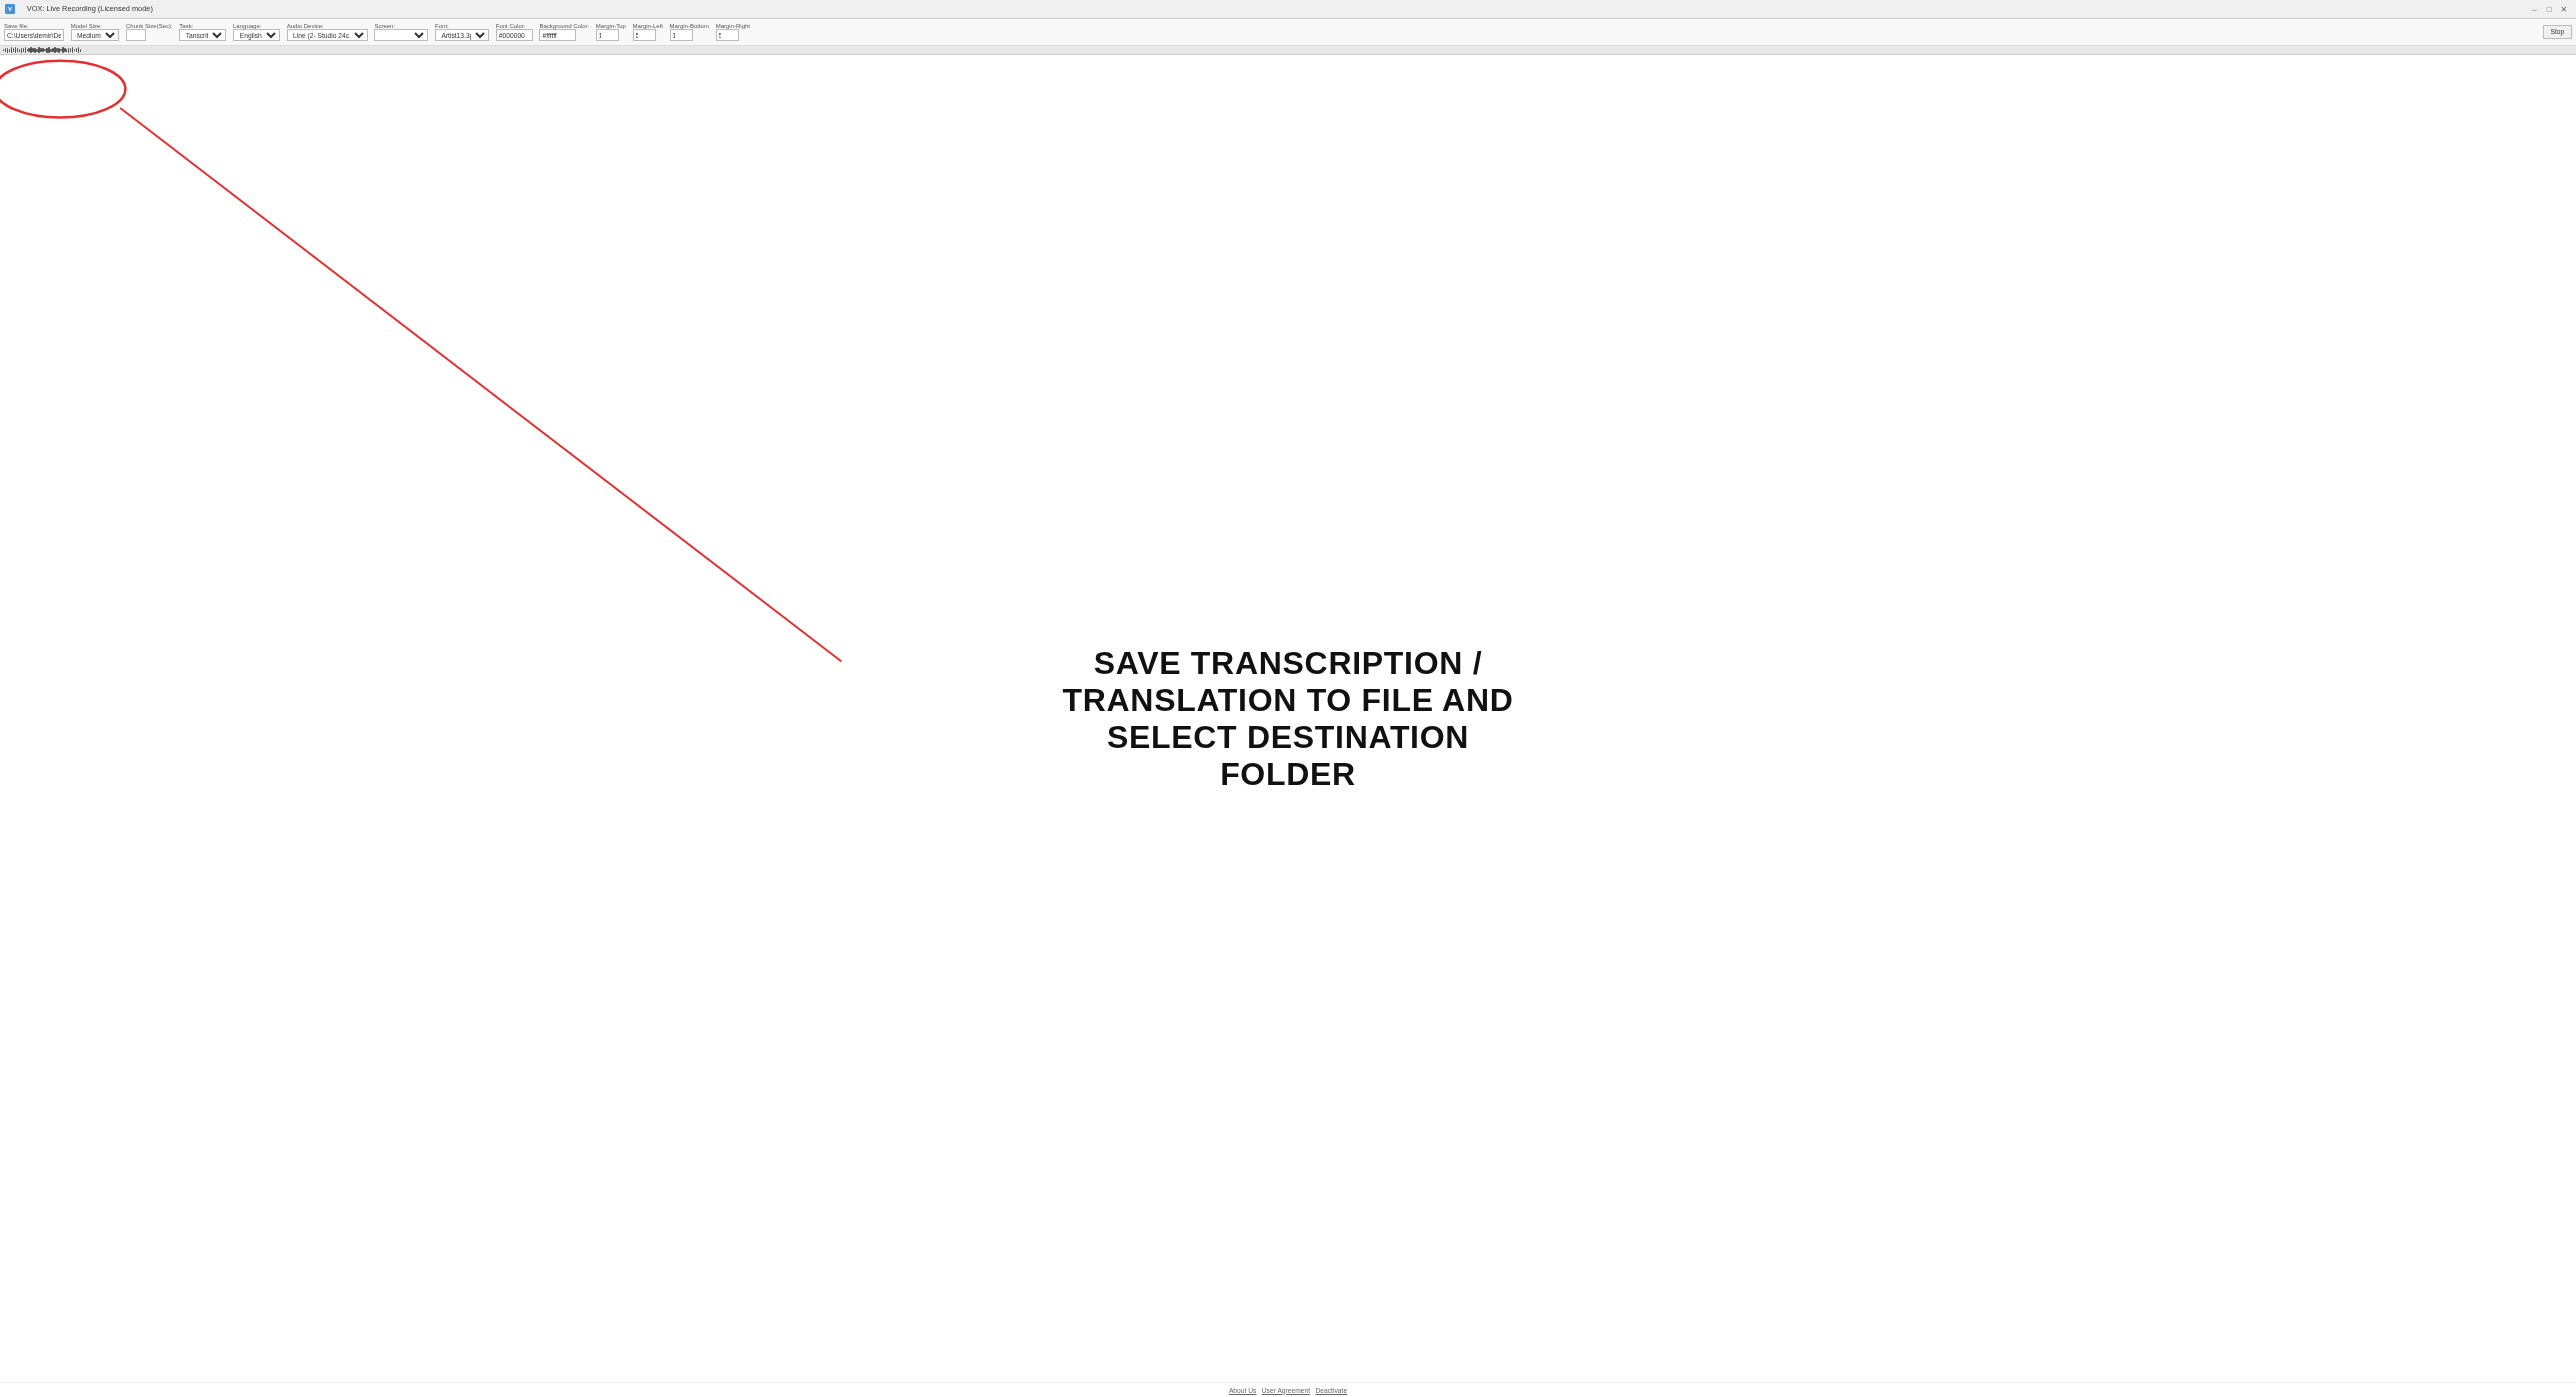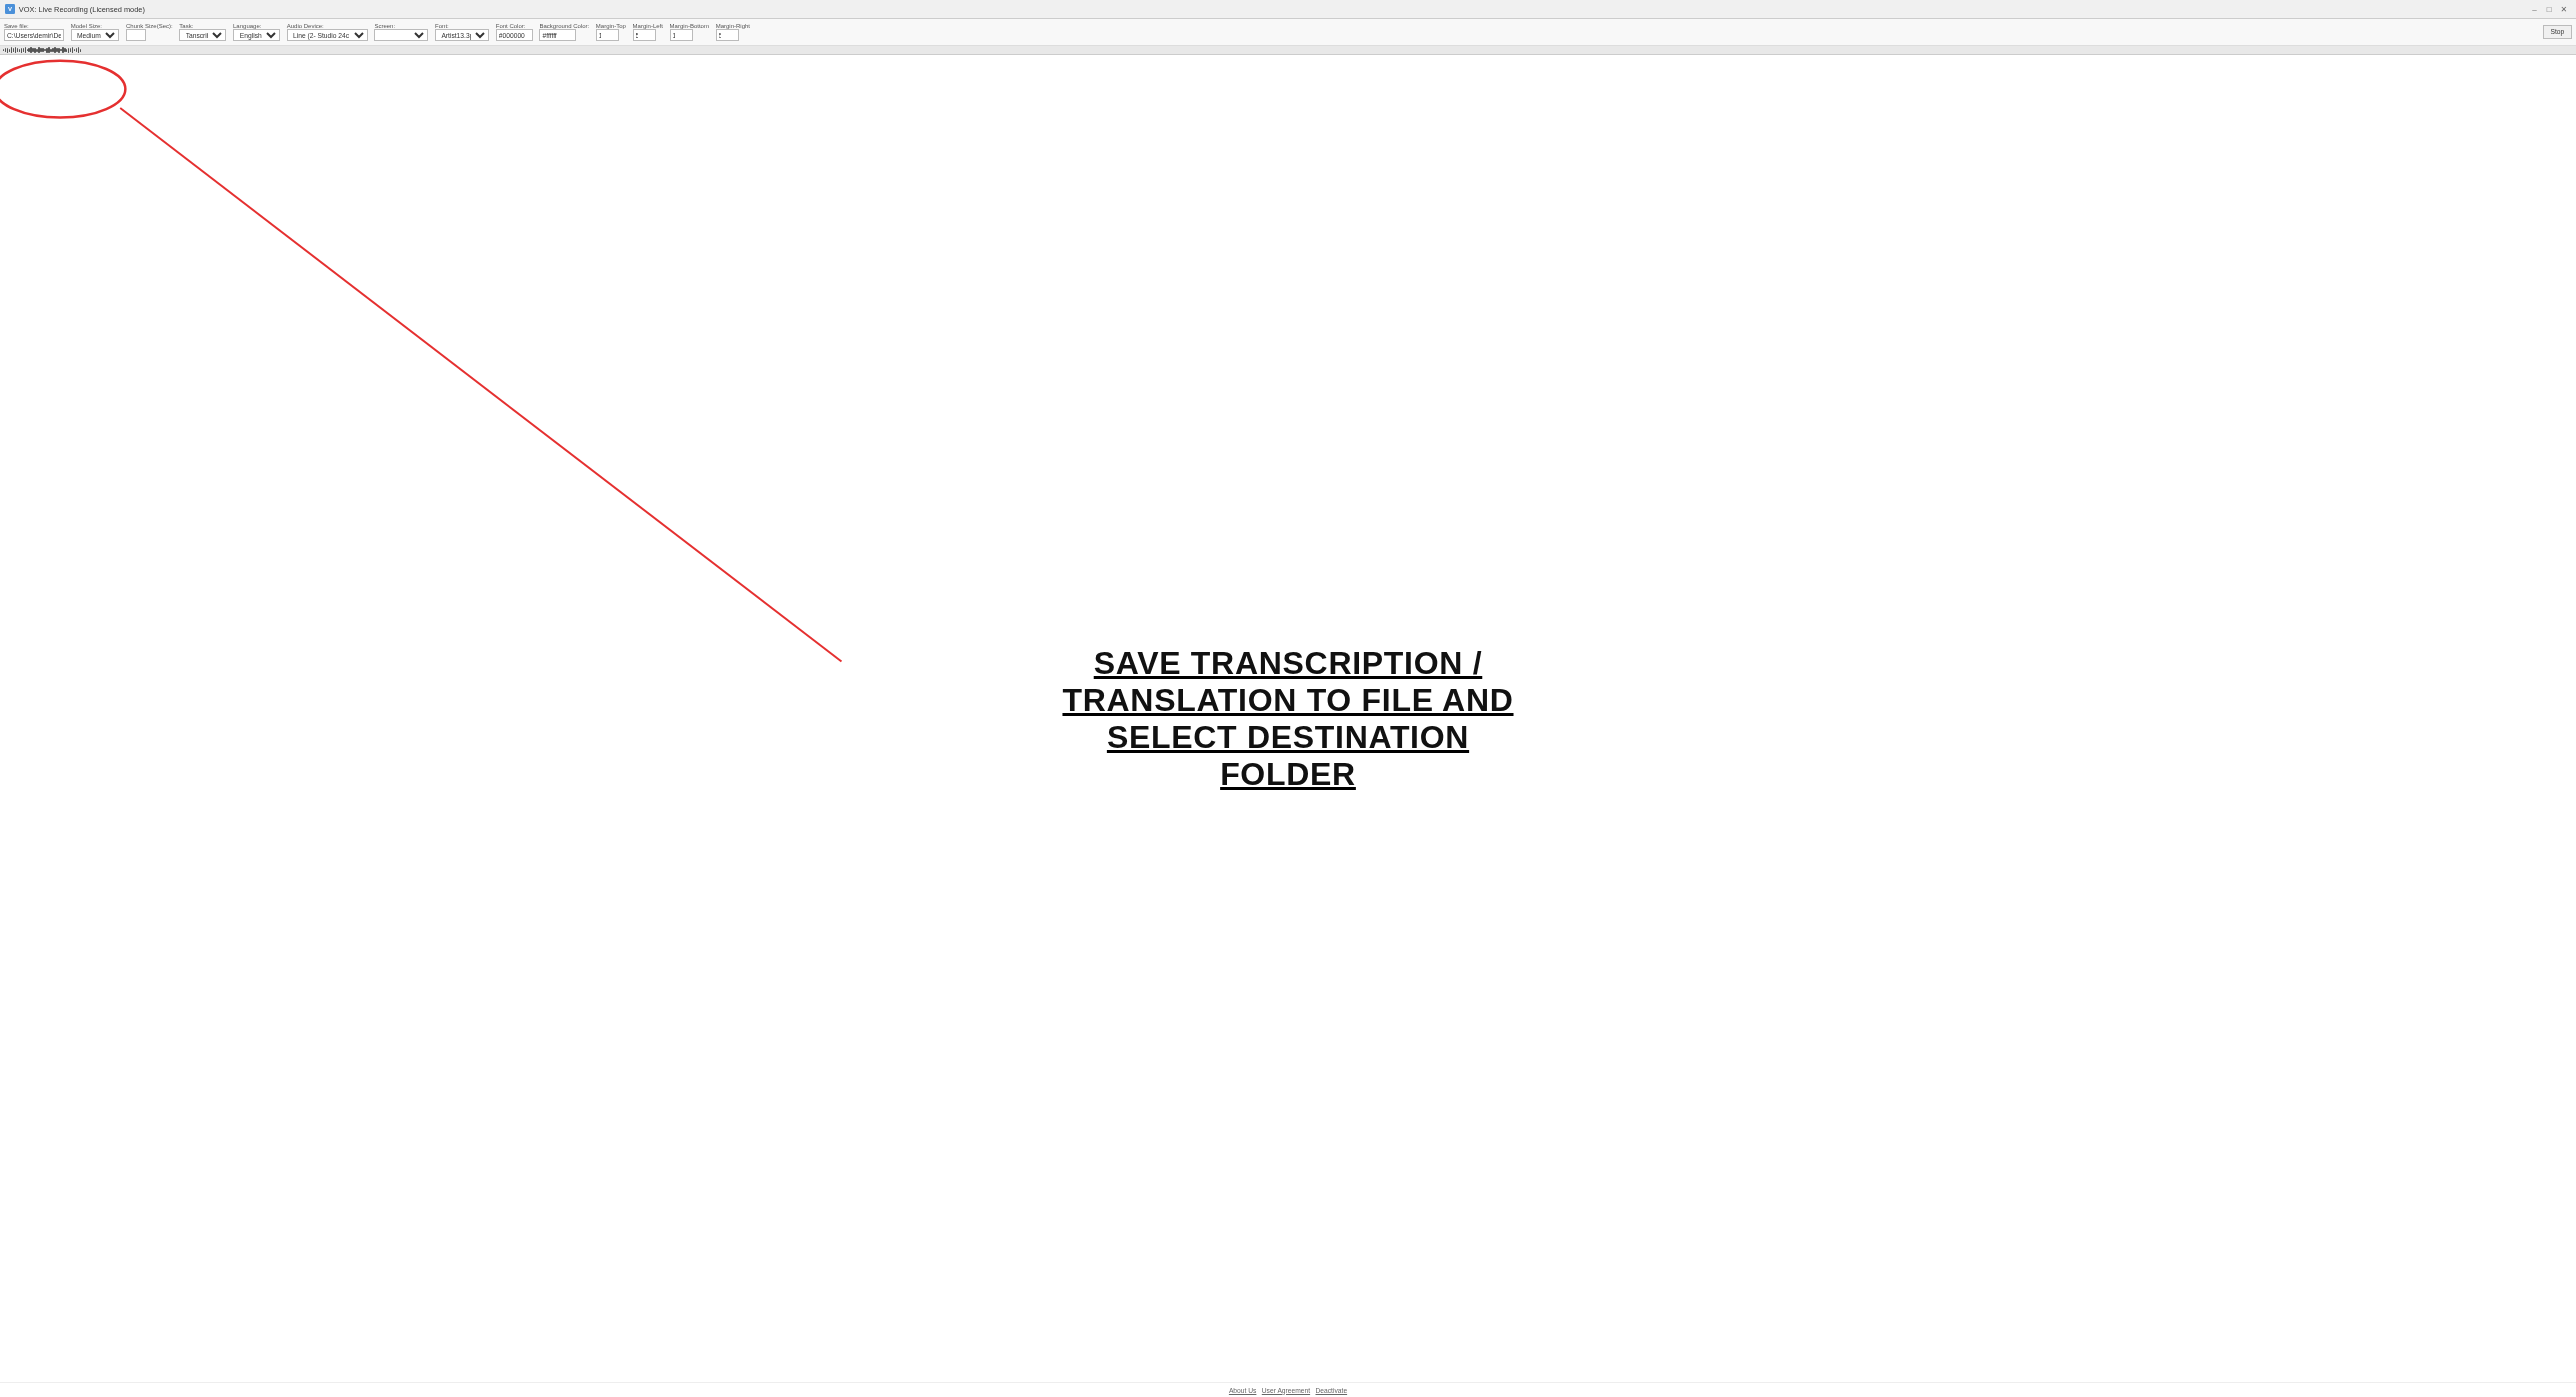--- a/index.html
+++ b/index.html
@@ -20,22 +20,22 @@
       background: #f0f0f0;
       display: flex;
       align-items: center;
       justify-content: space-between;
       padding: 2.7px 5.4px;
       height: 19px;
       border-bottom: 0.7px solid #ccc;
     }
     .title-bar-left {
       display: flex;
-      align-items: flex-end;
-      gap: 4px;
+      align-items: flex-start;
+      gap: 12px;
     }
     .title-icon {
       width: 9.4px;
       height: 9.4px;
       background: #4a90d9;
       border-radius: 1.3px;
       display: flex;
       align-items: center;
       justify-content: center;
       font-size: 6px;
@@ -144,21 +144,20 @@
     }
 
     
     .main-content {
       flex: 1;
       background: white;
       display: flex;
       align-items: center;
       justify-content: center;
       position: relative;
-      text-decoration: underline;
     }
 
     .center-message {
       text-align: center;
       max-width: 470px;
     }
     .center-message-text {
       font-size: 32px;
       font-weight: 900;
       color: #111;

